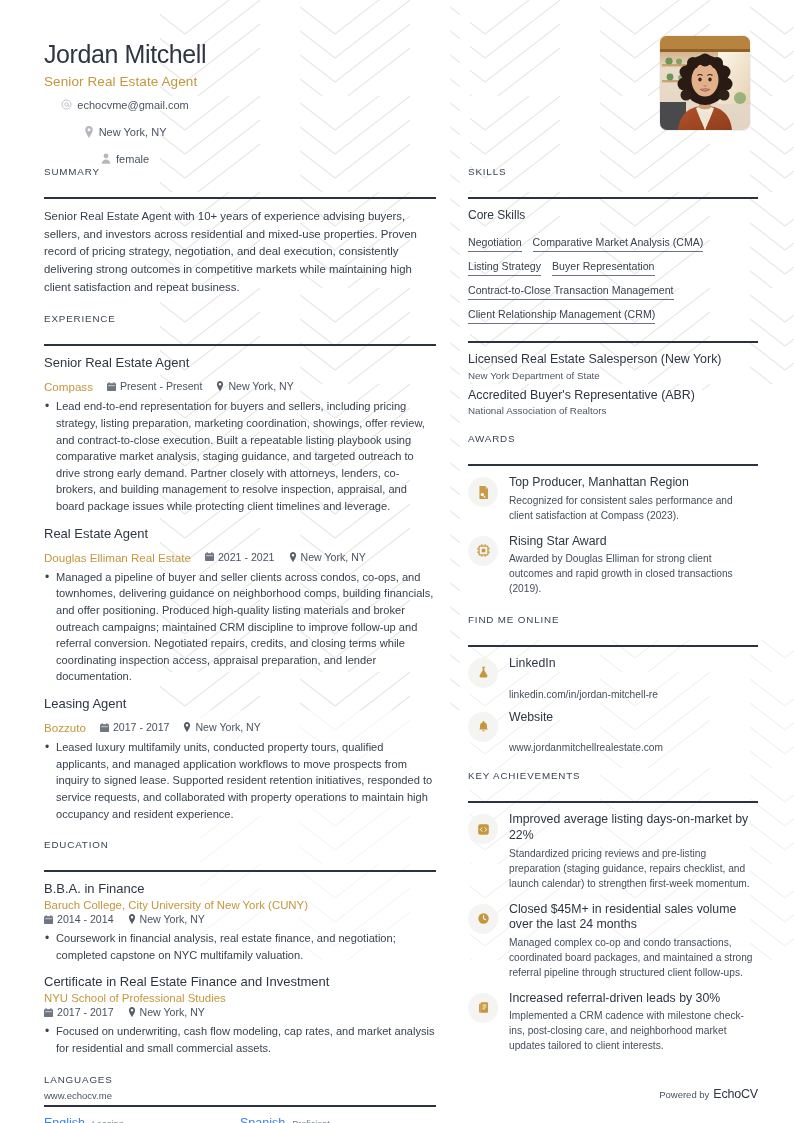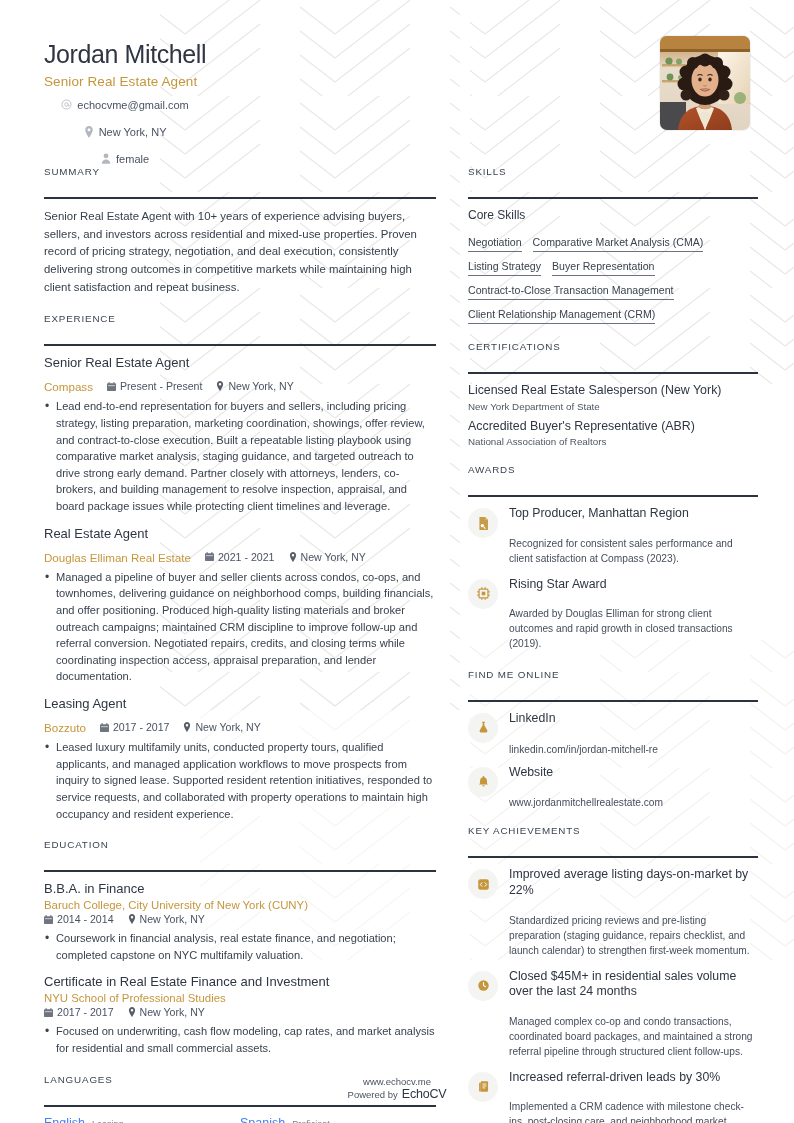--- a/index.html
+++ b/index.html
@@ -246,41 +246,40 @@
   .icon-item-body { flex: 1; min-width: 0; }
   .icon-item-title {
     font-size: 12.3px;
     color: #2e3643;
     line-height: 1.28;
   }
   .icon-item-desc {
     font-size: 10.2px;
     color: #454e5c;
     line-height: 1.46;
-    margin-top: 15px;
+    margin-top: 3px;
   }
   .icon-item-sub {
     font-size: 10.2px;
     color: #454e5c;
     margin-top: 17px;
   }
 
   
   .footer {
     position: absolute;
     left: 44px;
-    right: 44px;
+    right: 36px;
     bottom: 22px;
     display: flex;
     justify-content: space-between;
-    align-items: center;
+    align-items: flex-end;
     font-size: 9.5px;
     color: #4a5362;
     z-index: 2;
-    flex-direction: column;
   }
   .footer-brand { display: flex; align-items: baseline; gap: 4px; }
   .brand-name {
     font-size: 12.5px;
     color: #2e3643;
     letter-spacing: -0.2px;
   }
 
   
   .clip-bottom { overflow: hidden; max-height: 22px; }
@@ -577,21 +576,20 @@
           <div class="skill-row">
             <span class="skill-chip">Contract-to-Close Transaction Management</span>
           </div>
           <div class="skill-row">
             <span class="skill-chip">Client Relationship Management (CRM)</span>
           </div>
         </div>
       </div>
 
       <div class="section">
-        <div class="section-title">CERTIFICATIONS</div>
         <div class="section-rule"></div>
         <div class="cert">
           <div class="cert-name">Licensed Real Estate Salesperson (New York)</div>
           <div class="cert-issuer">New York Department of State</div>
         </div>
         <div class="cert">
           <div class="cert-name">Accredited Buyer's Representative (ABR)</div>
           <div class="cert-issuer">National Association of Realtors</div>
         </div>
       </div>

